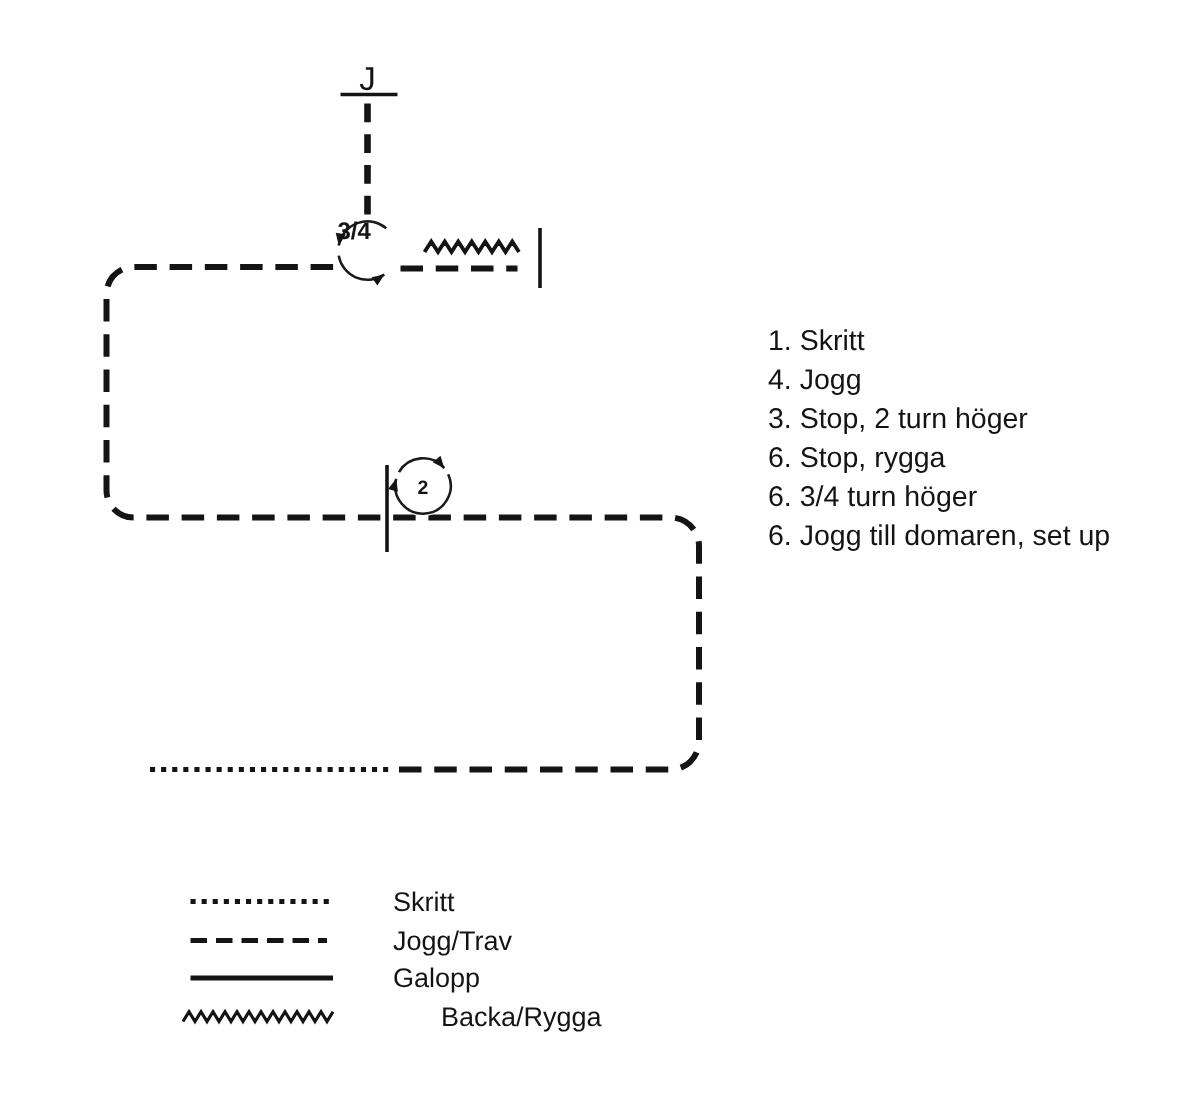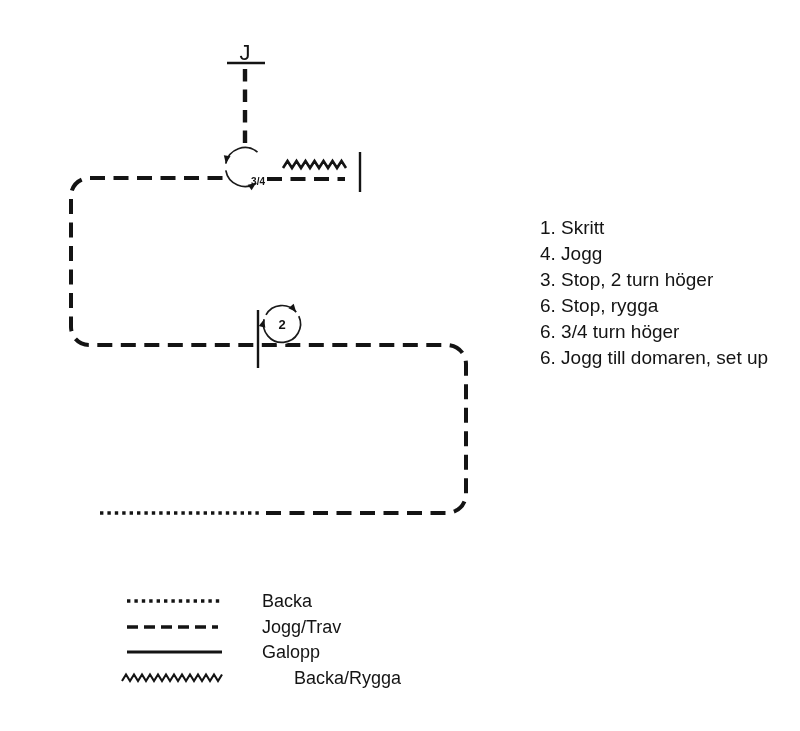--- a/index.html
+++ b/index.html
@@ -16,24 +16,24 @@
   .zigzag{stroke:#141414;fill:none;stroke-width:2.6;}
   .zigzag-sm{stroke:#141414;fill:none;stroke-width:2.1;}
   .tick{stroke:#141414;stroke-width:2.4;}
   .turn-arc{stroke:#1a1a1a;fill:none;stroke-width:1.7;}
   .arrowhead{fill:#141414;stroke:none;}
   .circle-mask{fill:#ffffff;stroke:none;}
   .judge-underline{stroke:#141414;stroke-width:2.4;}
 
   .overlay{position:absolute;white-space:nowrap;}
   .judge-label{left:234px;top:40px;width:22px;text-align:center;font-size:22px;font-weight:400;}
-  .turn34-label{left:225px;top:176px;width:40px;text-align:right;font-size:10px;font-weight:700;}
+  .turn34-label{left:225px;top:146px;width:40px;text-align:left;font-size:16px;font-weight:700;}
   .spin2-label{left:262px;top:317px;width:40px;text-align:center;font-size:13px;font-weight:700;}
 
-  .instructions{left:540px;top:215px;font-size:19px;line-height:26px;}
+  .instructions{left:512px;top:215px;font-size:19px;line-height:26px;}
   .instruction-item{white-space:nowrap;}
 
   .legend-label{left:262px;font-size:18px;line-height:22px;}
   .legend-label.l0{top:590px;}
   .legend-label.l1{top:616px;}
   .legend-label.l2{top:641px;}
   .legend-label.l3{top:667px;margin-left:32px;}
 </style>
 </head>
 <body>
@@ -82,18 +82,18 @@
 
   <div class="overlay instructions">
     <div class="instruction-item">1. Skritt</div>
     <div class="instruction-item">4. Jogg</div>
     <div class="instruction-item">3. Stop, 2 turn höger</div>
     <div class="instruction-item">6. Stop, rygga</div>
     <div class="instruction-item">6. 3/4 turn höger</div>
     <div class="instruction-item">6. Jogg till domaren, set up</div>
   </div>
 
-  <div class="overlay legend-label l0">Backa</div>
+  <div class="overlay legend-label l0">Skritt</div>
   <div class="overlay legend-label l1">Jogg/Trav</div>
   <div class="overlay legend-label l2">Galopp</div>
   <div class="overlay legend-label l3">Backa/Rygga</div>
 
 </div>
 
 </body></html>

